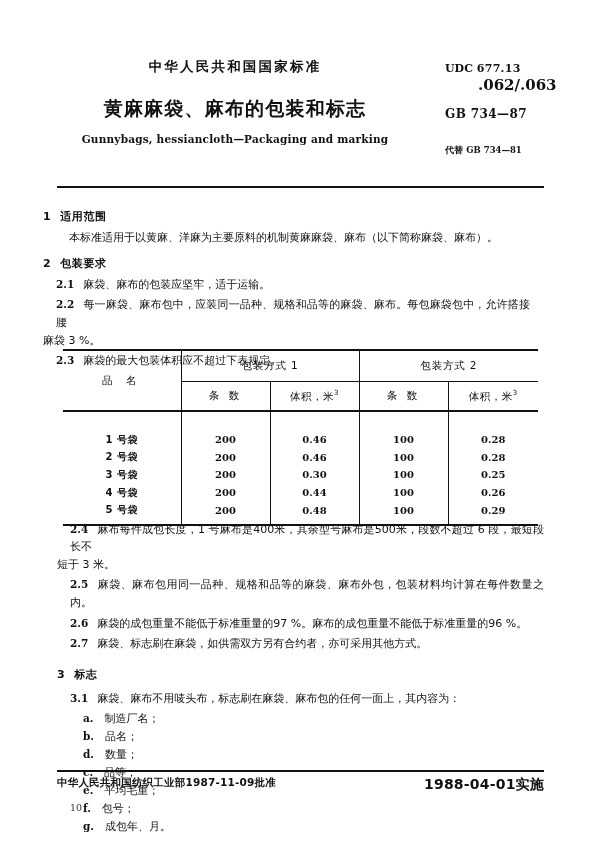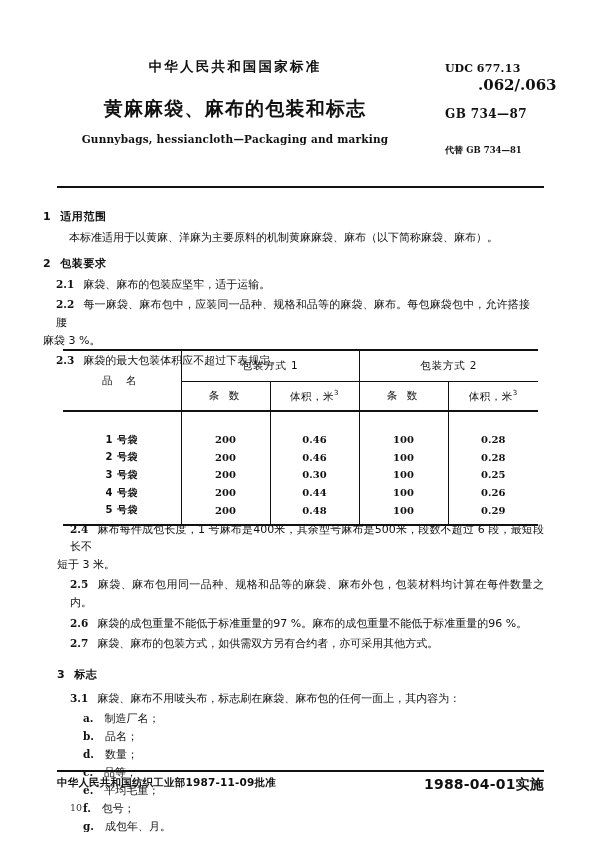--- a/index.html
+++ b/index.html
@@ -396,21 +396,21 @@
 
     <div class="clause">
       <span class="cnum">2.5</span><span>麻袋、麻布包用同一品种、规格和品等的麻袋、麻布外包，包装材料均计算在每件数量之内。</span>
     </div>
 
     <div class="clause">
       <span class="cnum">2.6</span><span>麻袋的成包重量不能低于标准重量的97 %。麻布的成包重量不能低于标准重量的96 %。</span>
     </div>
 
     <div class="clause">
-      <span class="cnum">2.7</span><span>麻袋、麻布的包装方式，如供需双方另有合约者，亦可采用其他方式。</span>
+      <span class="cnum">2.7</span><span>麻袋、标志刷在麻袋，如供需双方另有合约者，亦可采用其他方式。</span>
     </div>
 
     <div class="sec-head" style="margin-top:14px">
       <span class="num">3</span><span>标志</span>
     </div>
 
     <div class="clause" style="margin-top:8px">
       <span class="cnum">3.1</span><span>麻袋、麻布不用唛头布，标志刷在麻袋、麻布包的任何一面上，其内容为：</span>
     </div>
 

